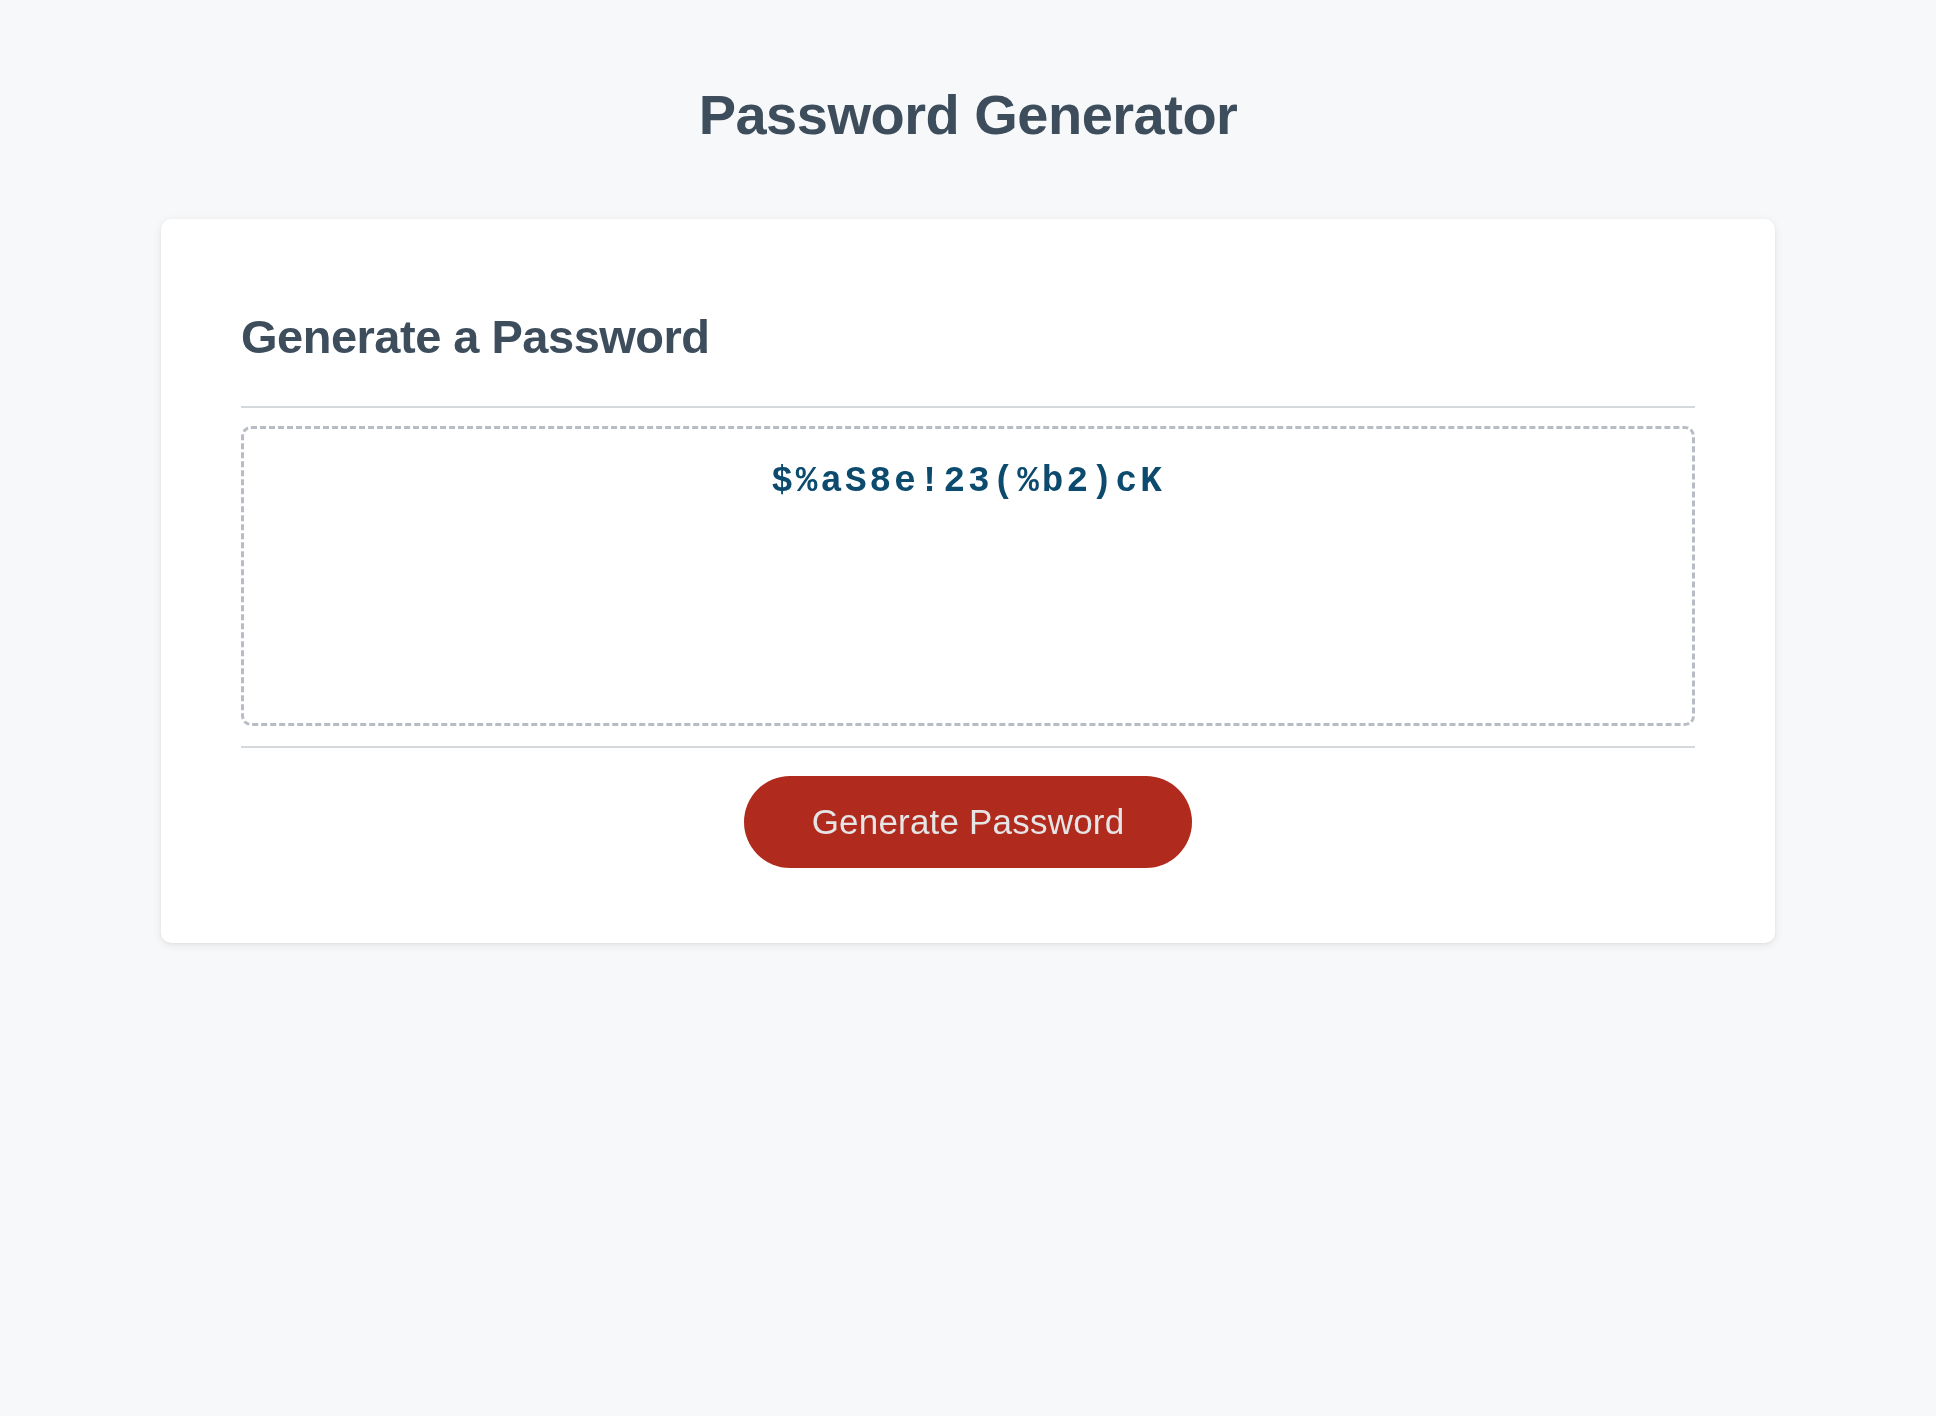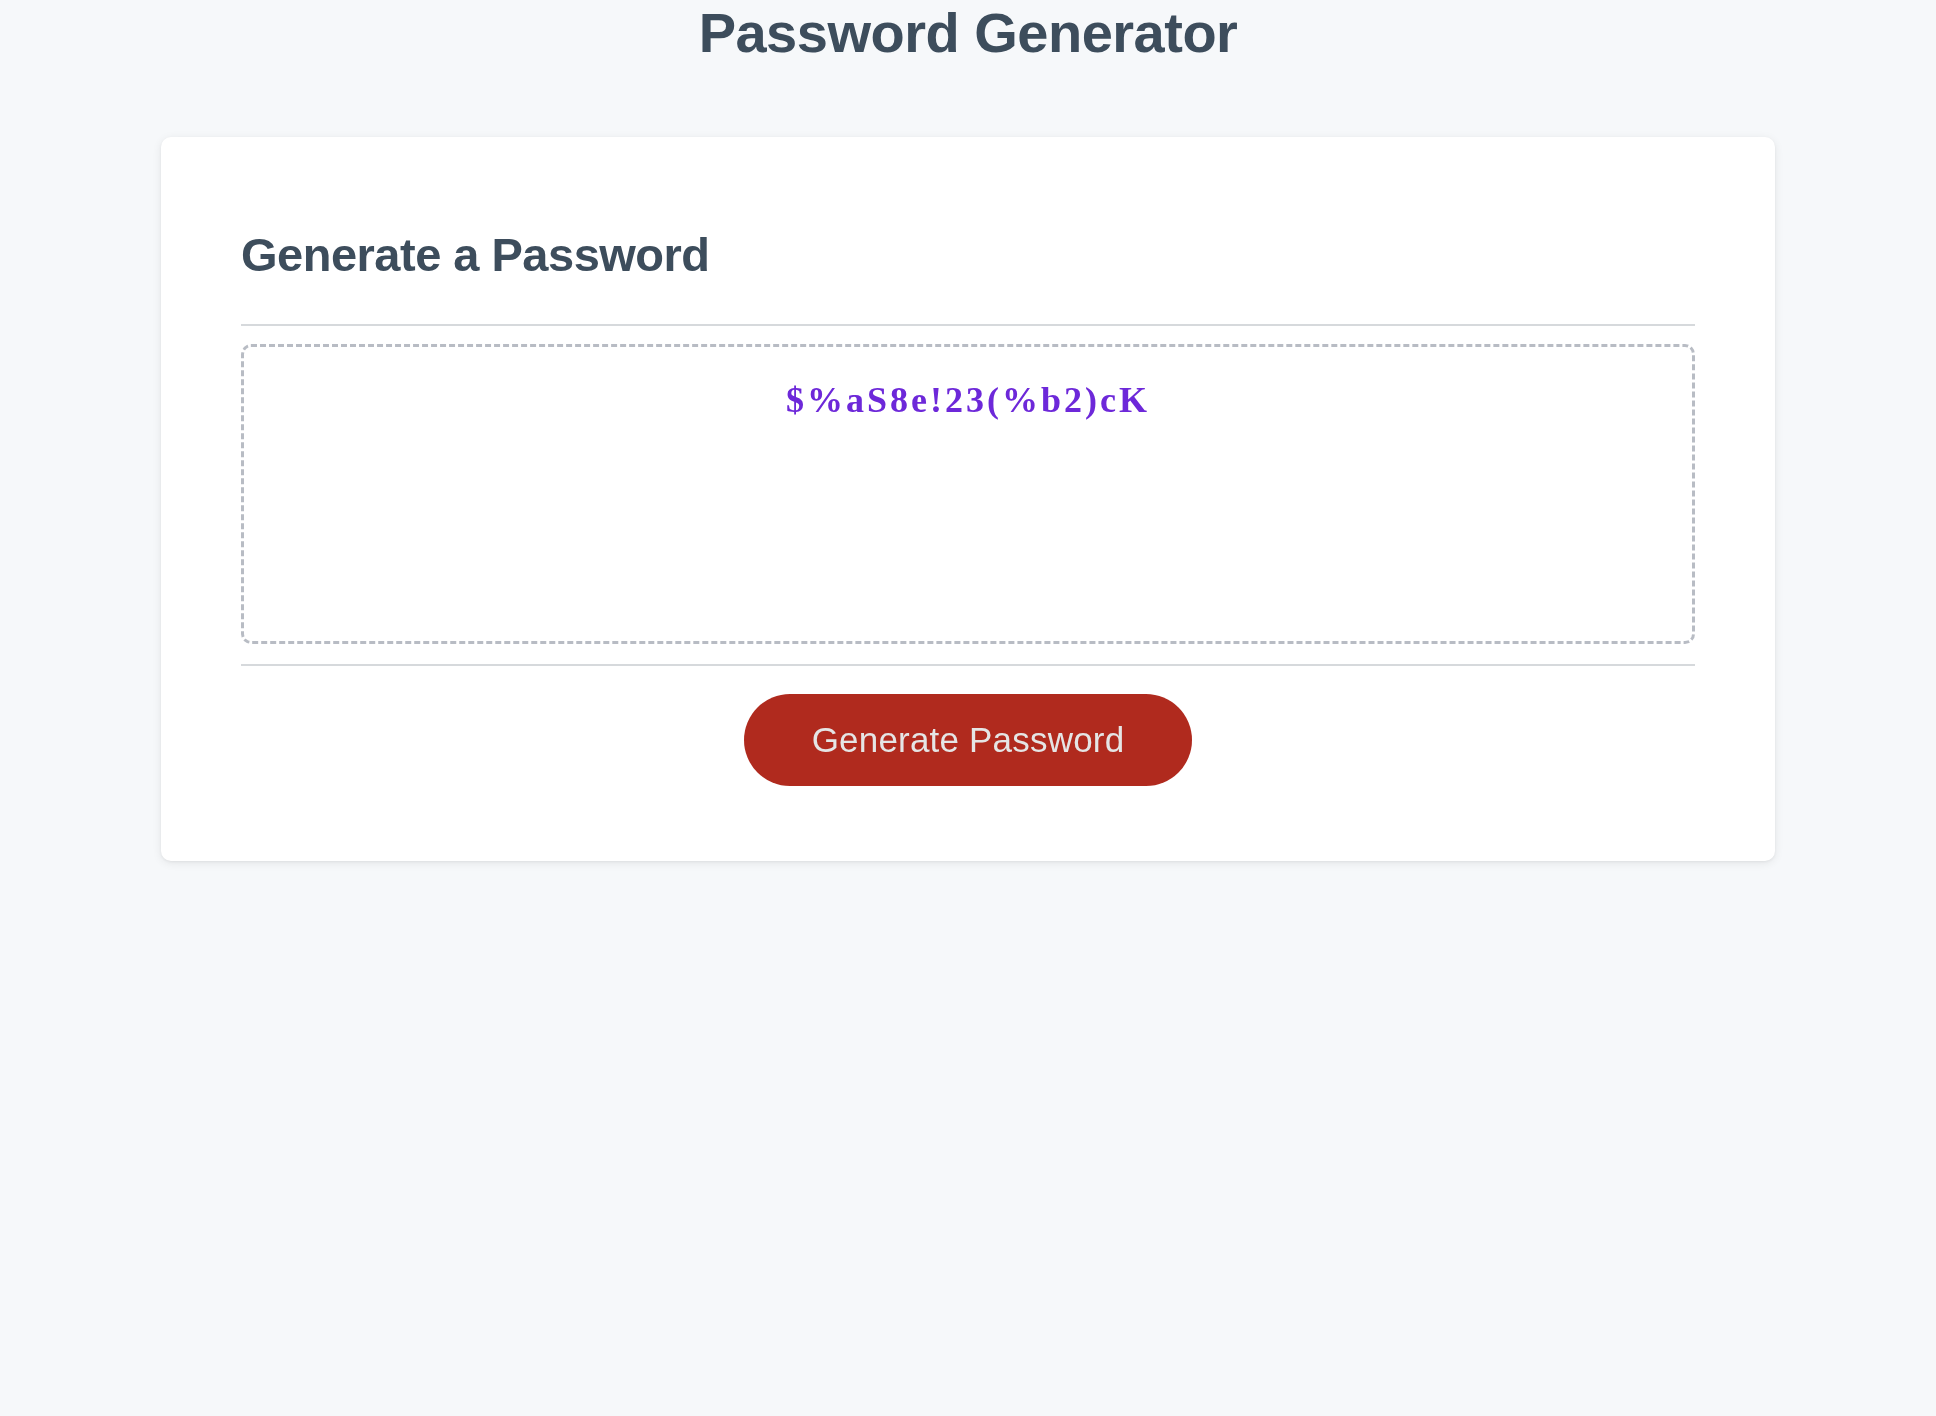--- a/index.html
+++ b/index.html
@@ -14,20 +14,21 @@
       width: 1936px;
       height: 1416px;
       overflow: hidden;
     }
     
     .page-title {
       text-align: center;
       font-size: 56px;
       font-weight: 700;
       color: #3d4d5c;
+      padding-top: 82px;
       padding-bottom: 60px;
       letter-spacing: -0.5px;
     }
     
     .card {
       background-color: #ffffff;
       width: 1614px;
       margin: 12px auto;
       border-radius: 10px;
       box-shadow: 0 2px 10px rgba(0,0,0,0.08), 0 1px 3px rgba(0,0,0,0.05);
@@ -51,24 +52,24 @@
     .password-box {
       margin-top: 18px;
       border: 3px dashed #b8bcc4;
       border-radius: 10px;
       height: 300px;
       padding: 32px 20px;
       text-align: center;
     }
     
     .password-text {
-      font-family: Liberation Serif, serif;
+      font-family: Liberation Mono, monospace;
       font-size: 36px;
       font-weight: 600;
-      color: #6d28d9;
+      color: #0c4a6e;
       letter-spacing: 3px;
     }
     
     .divider-bottom {
       border: none;
       border-top: 2px solid #d6d9dc;
       margin-top: 20px;
       margin-bottom: 28px;
     }
     

